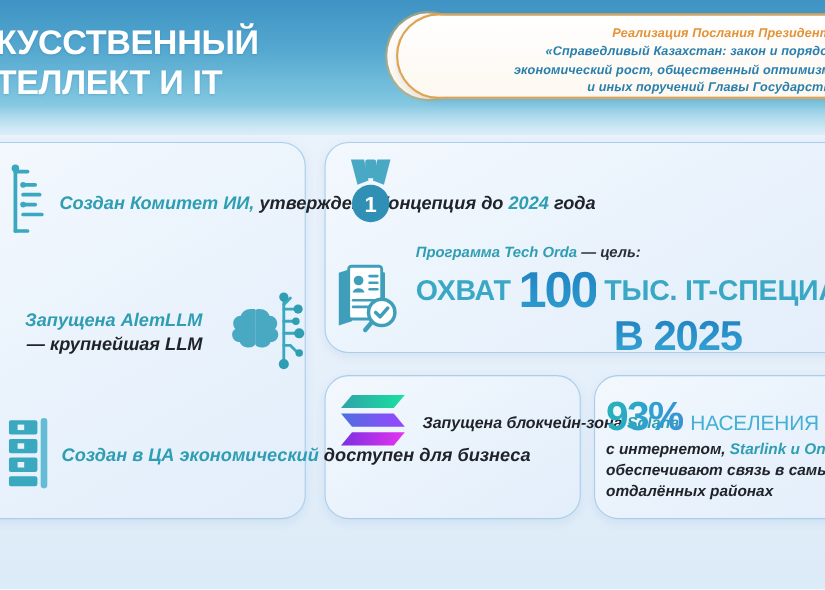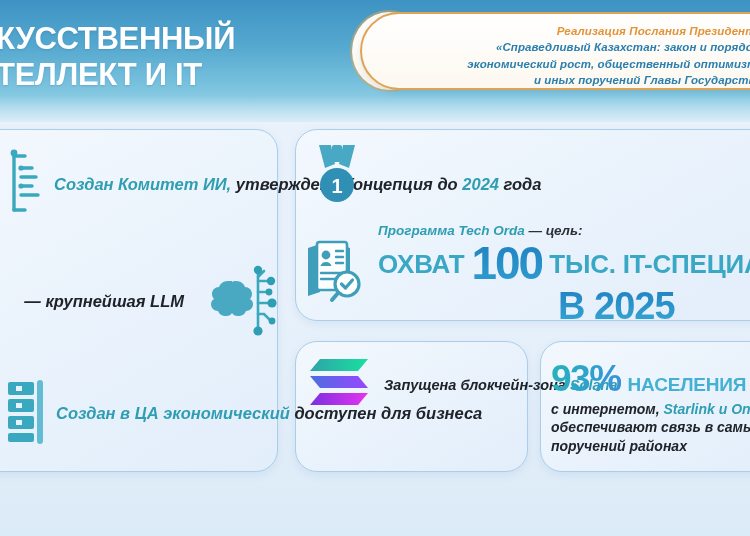--- a/index.html
+++ b/index.html
@@ -154,21 +154,21 @@
   
   #row-net { left: 551px; top: 358px; }
   .net-head { display:flex; align-items:baseline; white-space: nowrap; }
   .net-pct {
     font-size: 37px; font-weight: bold; letter-spacing: -1.5px;
     background: linear-gradient(100deg,#27b3b8 0%, #2f9fd0 60%, #3d8fd6 100%);
     -webkit-background-clip: text; background-clip: text;
     color: transparent;
   }
   .net-word {
-    font-size: 19px; font-weight: bold; letter-spacing: -.2px;
+    font-size: 19px; font-weight: normal; letter-spacing: -.2px;
     color: #44b0d4; margin-left: 7px;
   }
   .net-l2 { font-size: 14px; font-style: italic; font-weight: bold; color: #20242a; white-space: nowrap; margin-top:1px; }
   .net-l2 em { color: #2f9db2; font-style: italic; }
   .net-l3 { font-size: 14px; font-style: italic; font-weight: bold; color: #20242a; white-space: nowrap; line-height:1.35; }
 
   
   .icon { flex: 0 0 auto; display:block; }
   .txt  { display:block; }
   .ml   { margin-left: 12px; }
@@ -219,20 +219,21 @@
     </span>
     <span class="txt ml">
       <span class="line t-teal">Создан Комитет ИИ,</span>
       <span class="line t-dark">утверждена Концепция</span>
       <span class="line t-dark"><span>до </span><span class="t-teal">2024</span><span> года</span></span>
     </span>
   </div>
 
   <div class="row" id="row-alem">
     <span class="txt mr">
+      <span class="line t-teal" style="display:block;text-align:right">Запущена AlemLLM</span>
       <span class="line t-dark" style="display:block;text-align:right">— крупнейшая LLM</span>
     </span>
     <span class="icon">
       <svg width="82" height="82" viewBox="0 0 82 82">
         <g fill="#4aa9c2">
           <path d="M32 22c-5 0-8 3-9 6-4 0-7 3-7 7 0 2 1 4 2 5-2 1-3 3-3 5 0 4 3 7 7 7 1 3 4 5 8 5 3 0 5-1 6-3V22z"></path>
           <path d="M36 22v32c1 2 3 3 6 3 4 0 7-2 8-5 4 0 7-3 7-7 0-2-1-4-3-5 1-1 2-3 2-5 0-4-3-7-7-7-1-3-4-6-9-6-2 0-3 .4-4 1z"></path>
         </g>
         <g stroke="#3aa8bf" stroke-width="2.6" fill="none" stroke-linecap="round">
           <path d="M62 14 L62 70"></path>
@@ -347,17 +348,17 @@
   </div>
 
   <div class="row" id="row-net">
     <span class="txt">
       <span class="net-head">
         <span class="net-pct">93%</span>
         <span class="net-word">НАСЕЛЕНИЯ</span>
       </span>
       <span class="net-l2"><span>с интернетом, </span><em>Starlink и OneWeb</em></span>
       <span class="net-l3">обеспечивают связь в самых</span>
-      <span class="net-l3">поручений районах</span>
+      <span class="net-l3">отдалённых районах</span>
     </span>
   </div>
 
 </div>
 
 </body></html>

